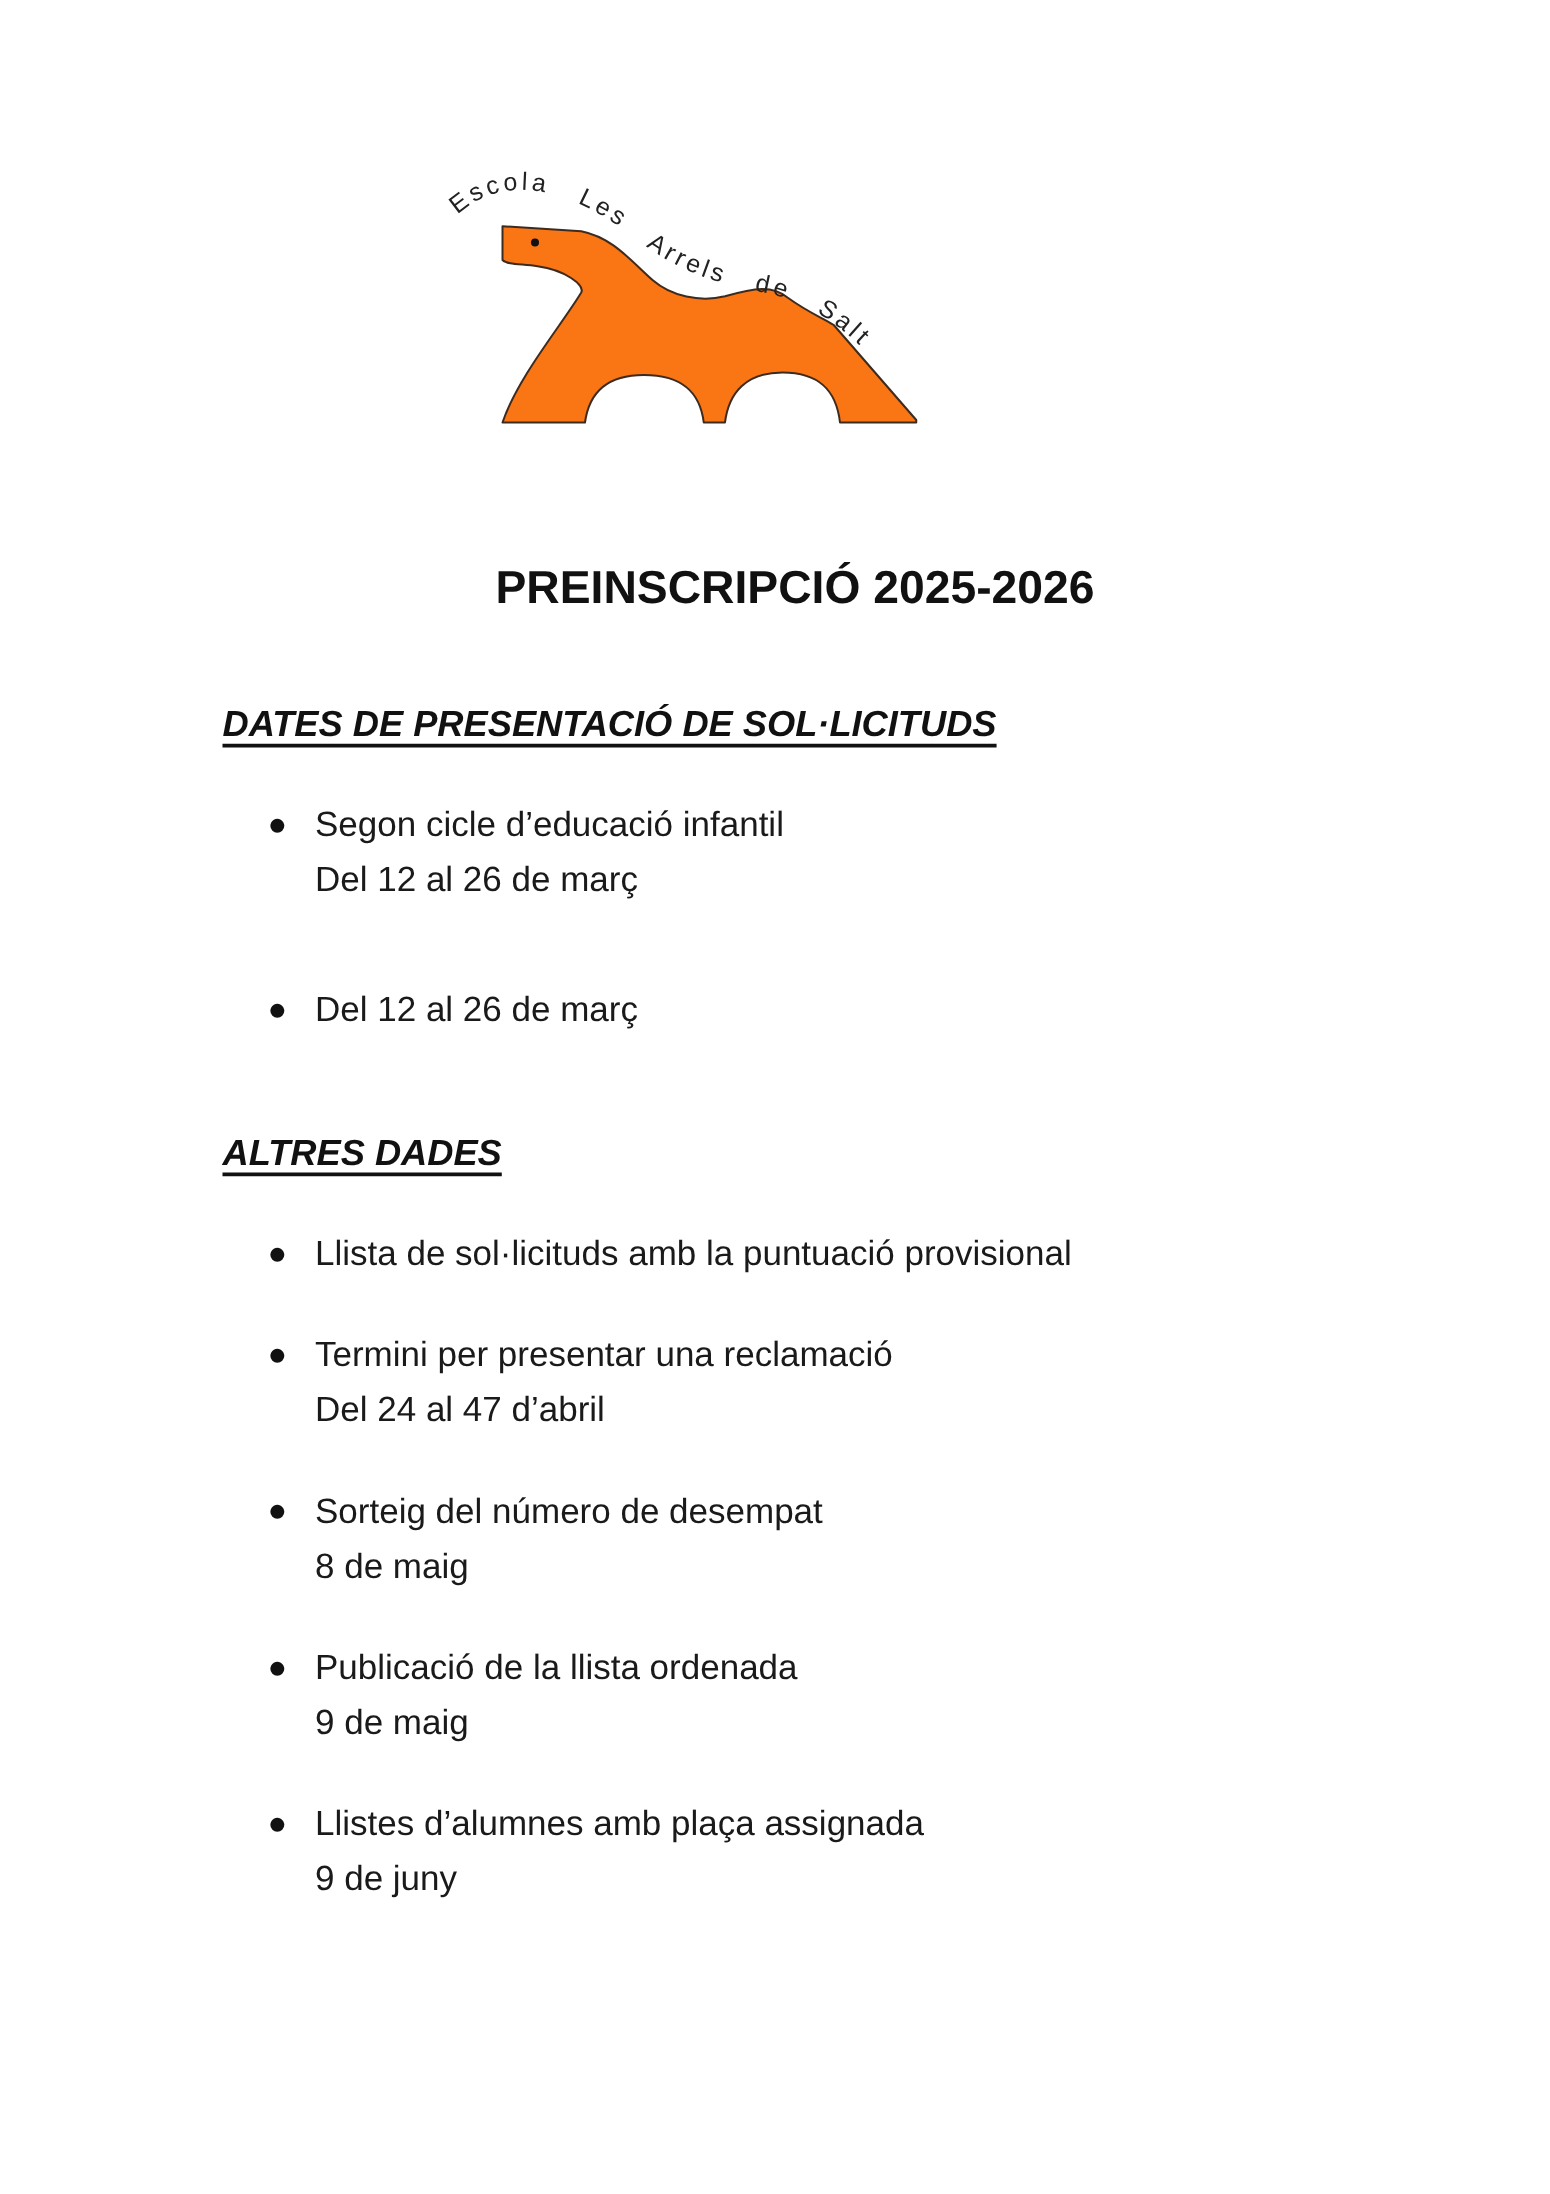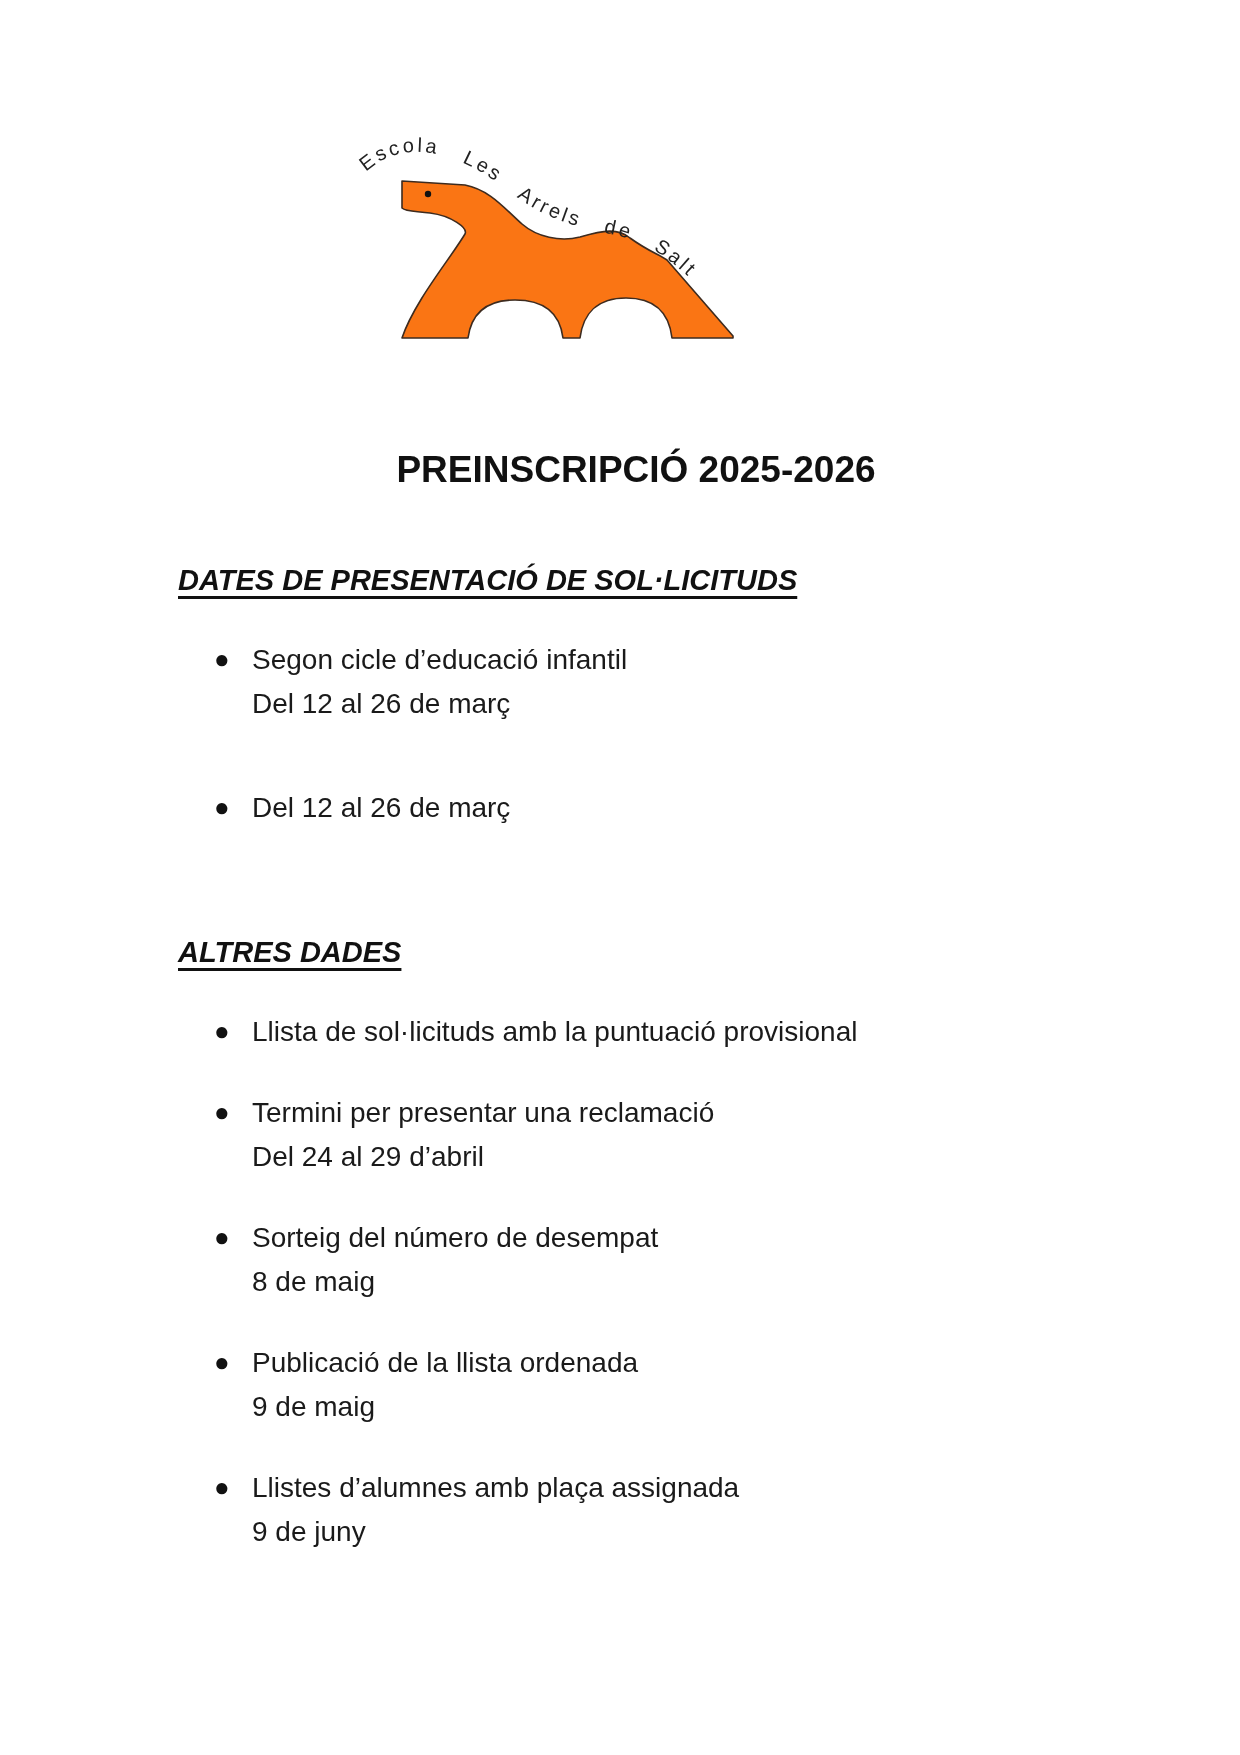--- a/index.html
+++ b/index.html
@@ -39,21 +39,21 @@
     text-align:center;
     font-size:37px;
     line-height:52px;
     font-weight:700;
     color:#111111;
   }
 
   
   .sec { position:absolute; left:178px; width:900px; }
   .sec-dates  { top:560px; }
-  .sec-altres { top:932px; }
+  .sec-altres { top:903px; }
 
   .sec h2 {
     margin:0;
     font-size:29px;
     line-height:40px;
     font-weight:700;
     color:#111111;
     text-decoration:underline;
     text-decoration-thickness:2.5px;
     text-underline-offset:6px;
@@ -131,21 +131,21 @@
   <section class="sec sec-altres">
     <h2>ALTRES DADES</h2>
     <ul>
       <li>
         <span class="bullet">●</span>
         <div>Llista de sol·licituds amb la puntuació provisional</div>
       </li>
       <li>
         <span class="bullet">●</span>
         <div>Termini per presentar una reclamació</div>
-        <div>Del 24 al 29 d’abril</div>
+        <div>Del 24 al 47 d’abril</div>
       </li>
       <li>
         <span class="bullet">●</span>
         <div>Sorteig del número de desempat</div>
         <div>8 de maig</div>
       </li>
       <li>
         <span class="bullet">●</span>
         <div>Publicació de la llista ordenada</div>
         <div>9 de maig</div>

